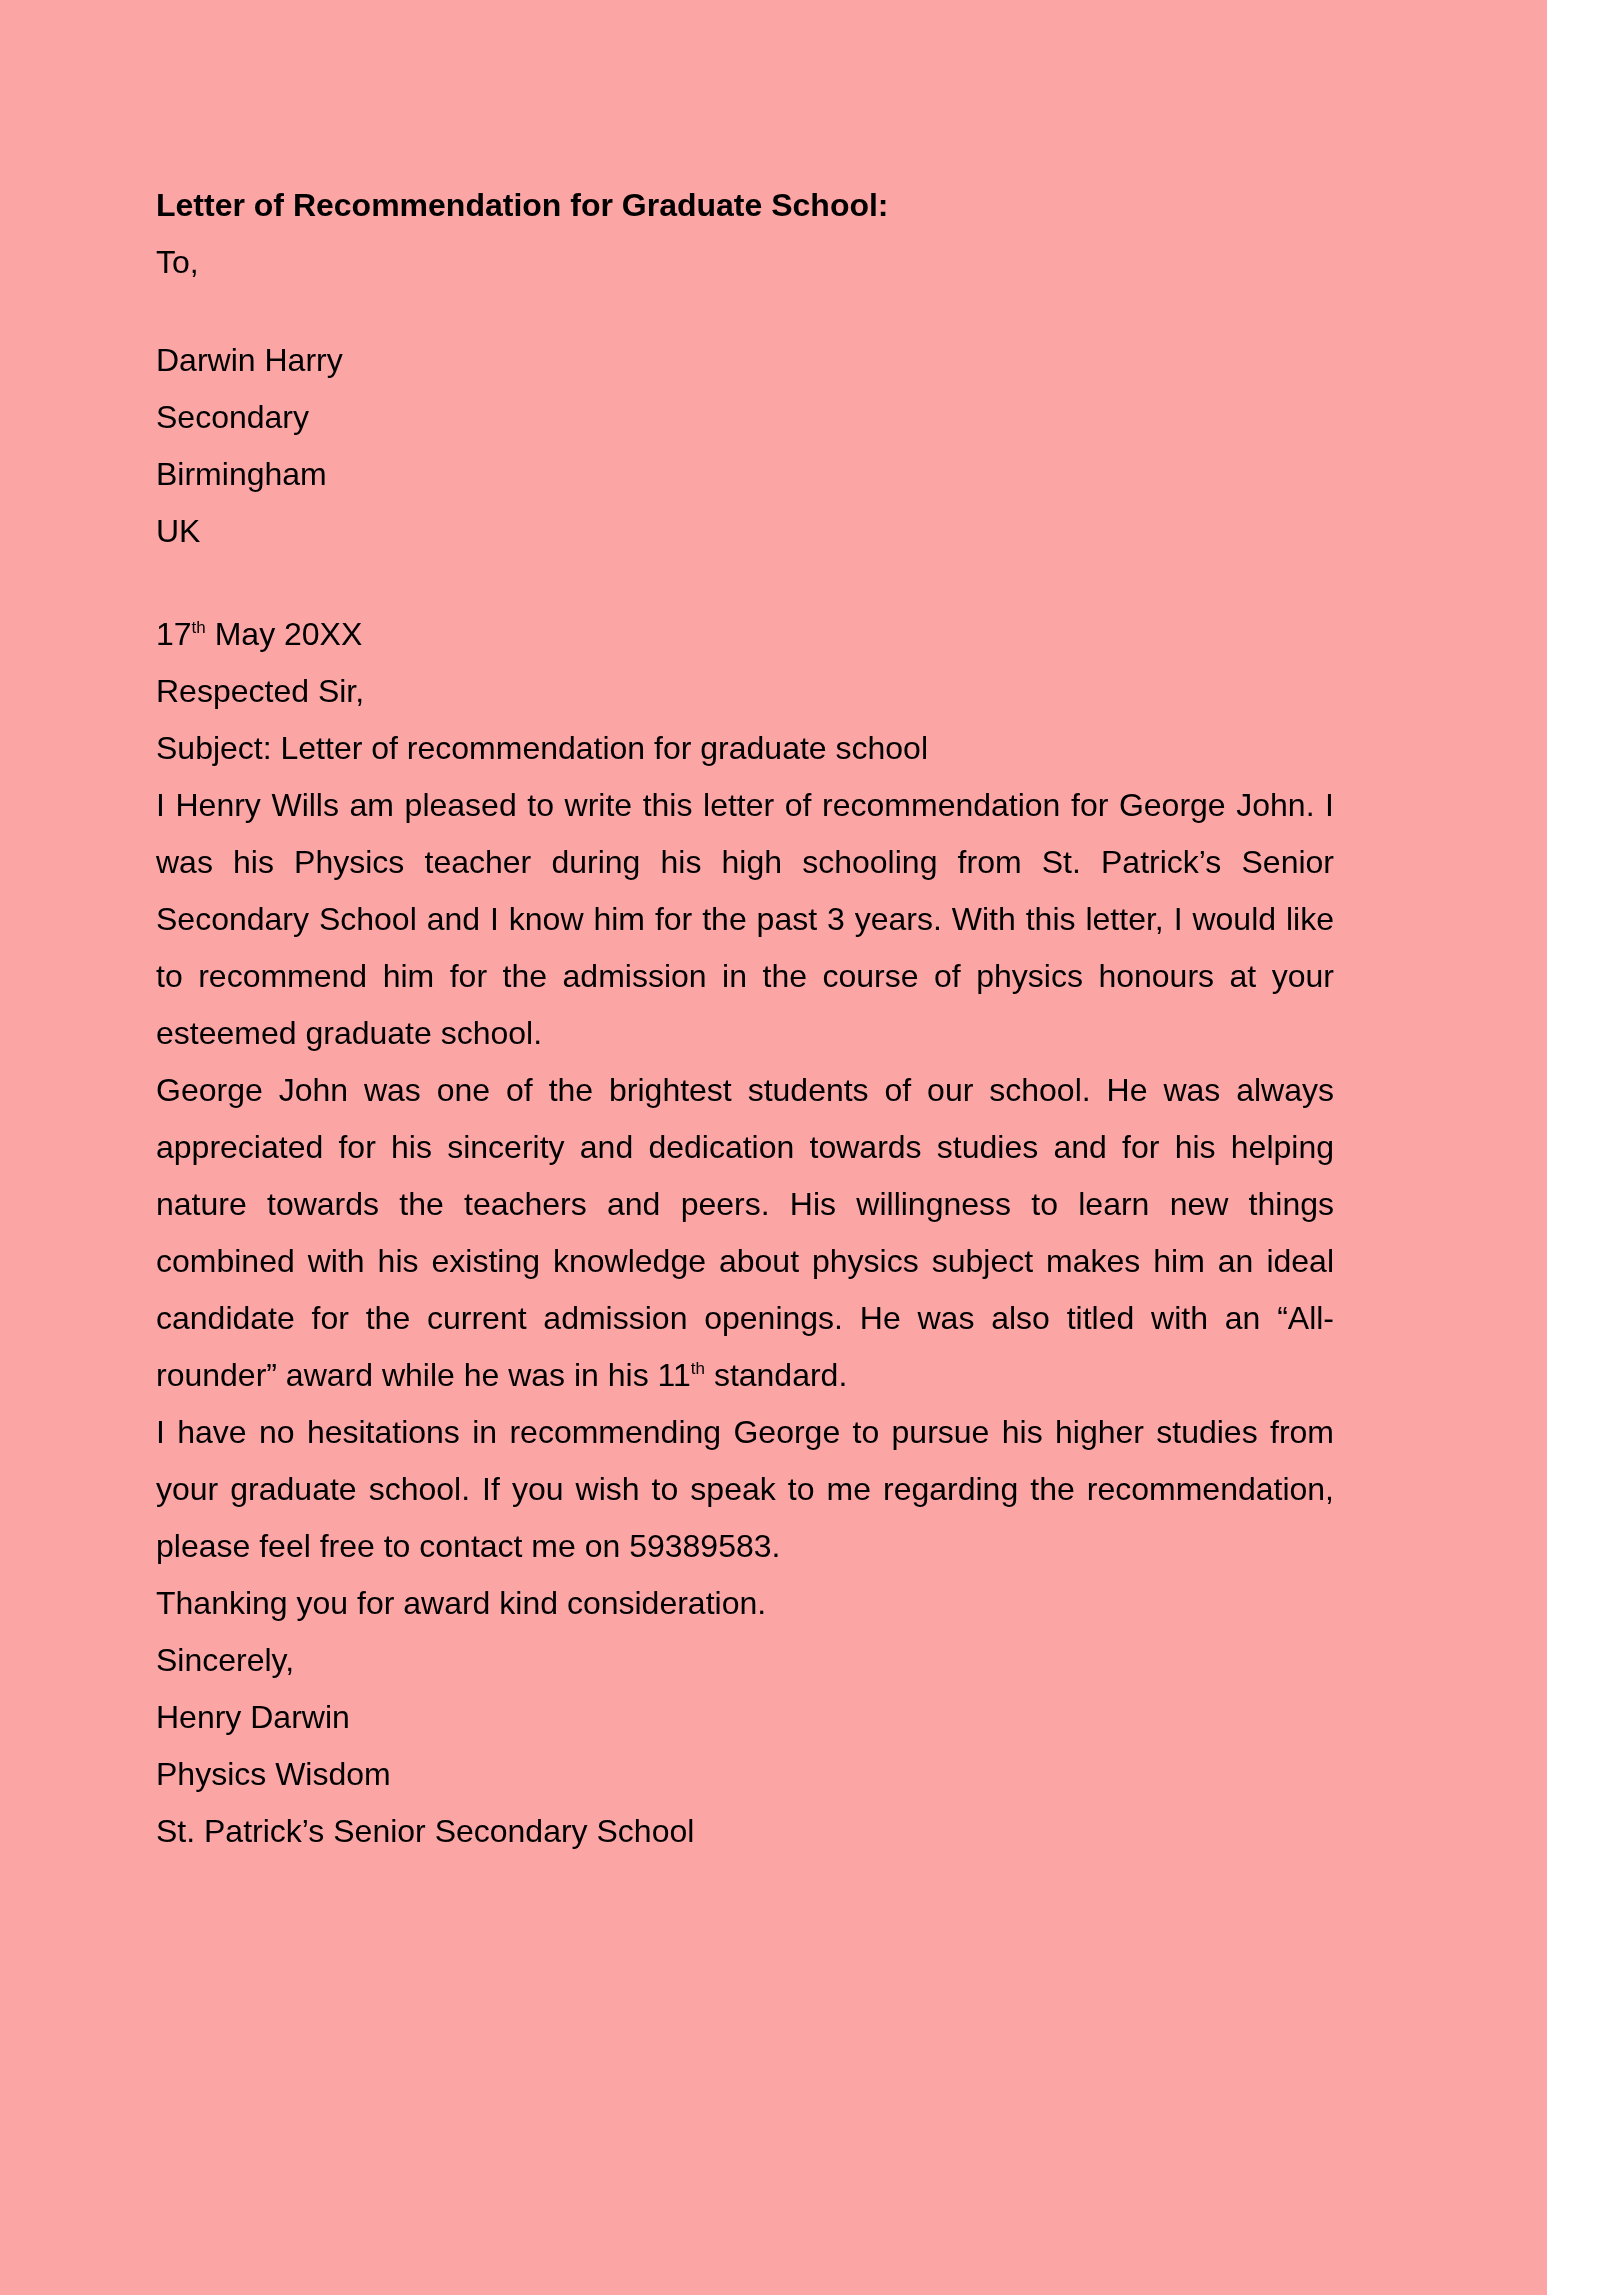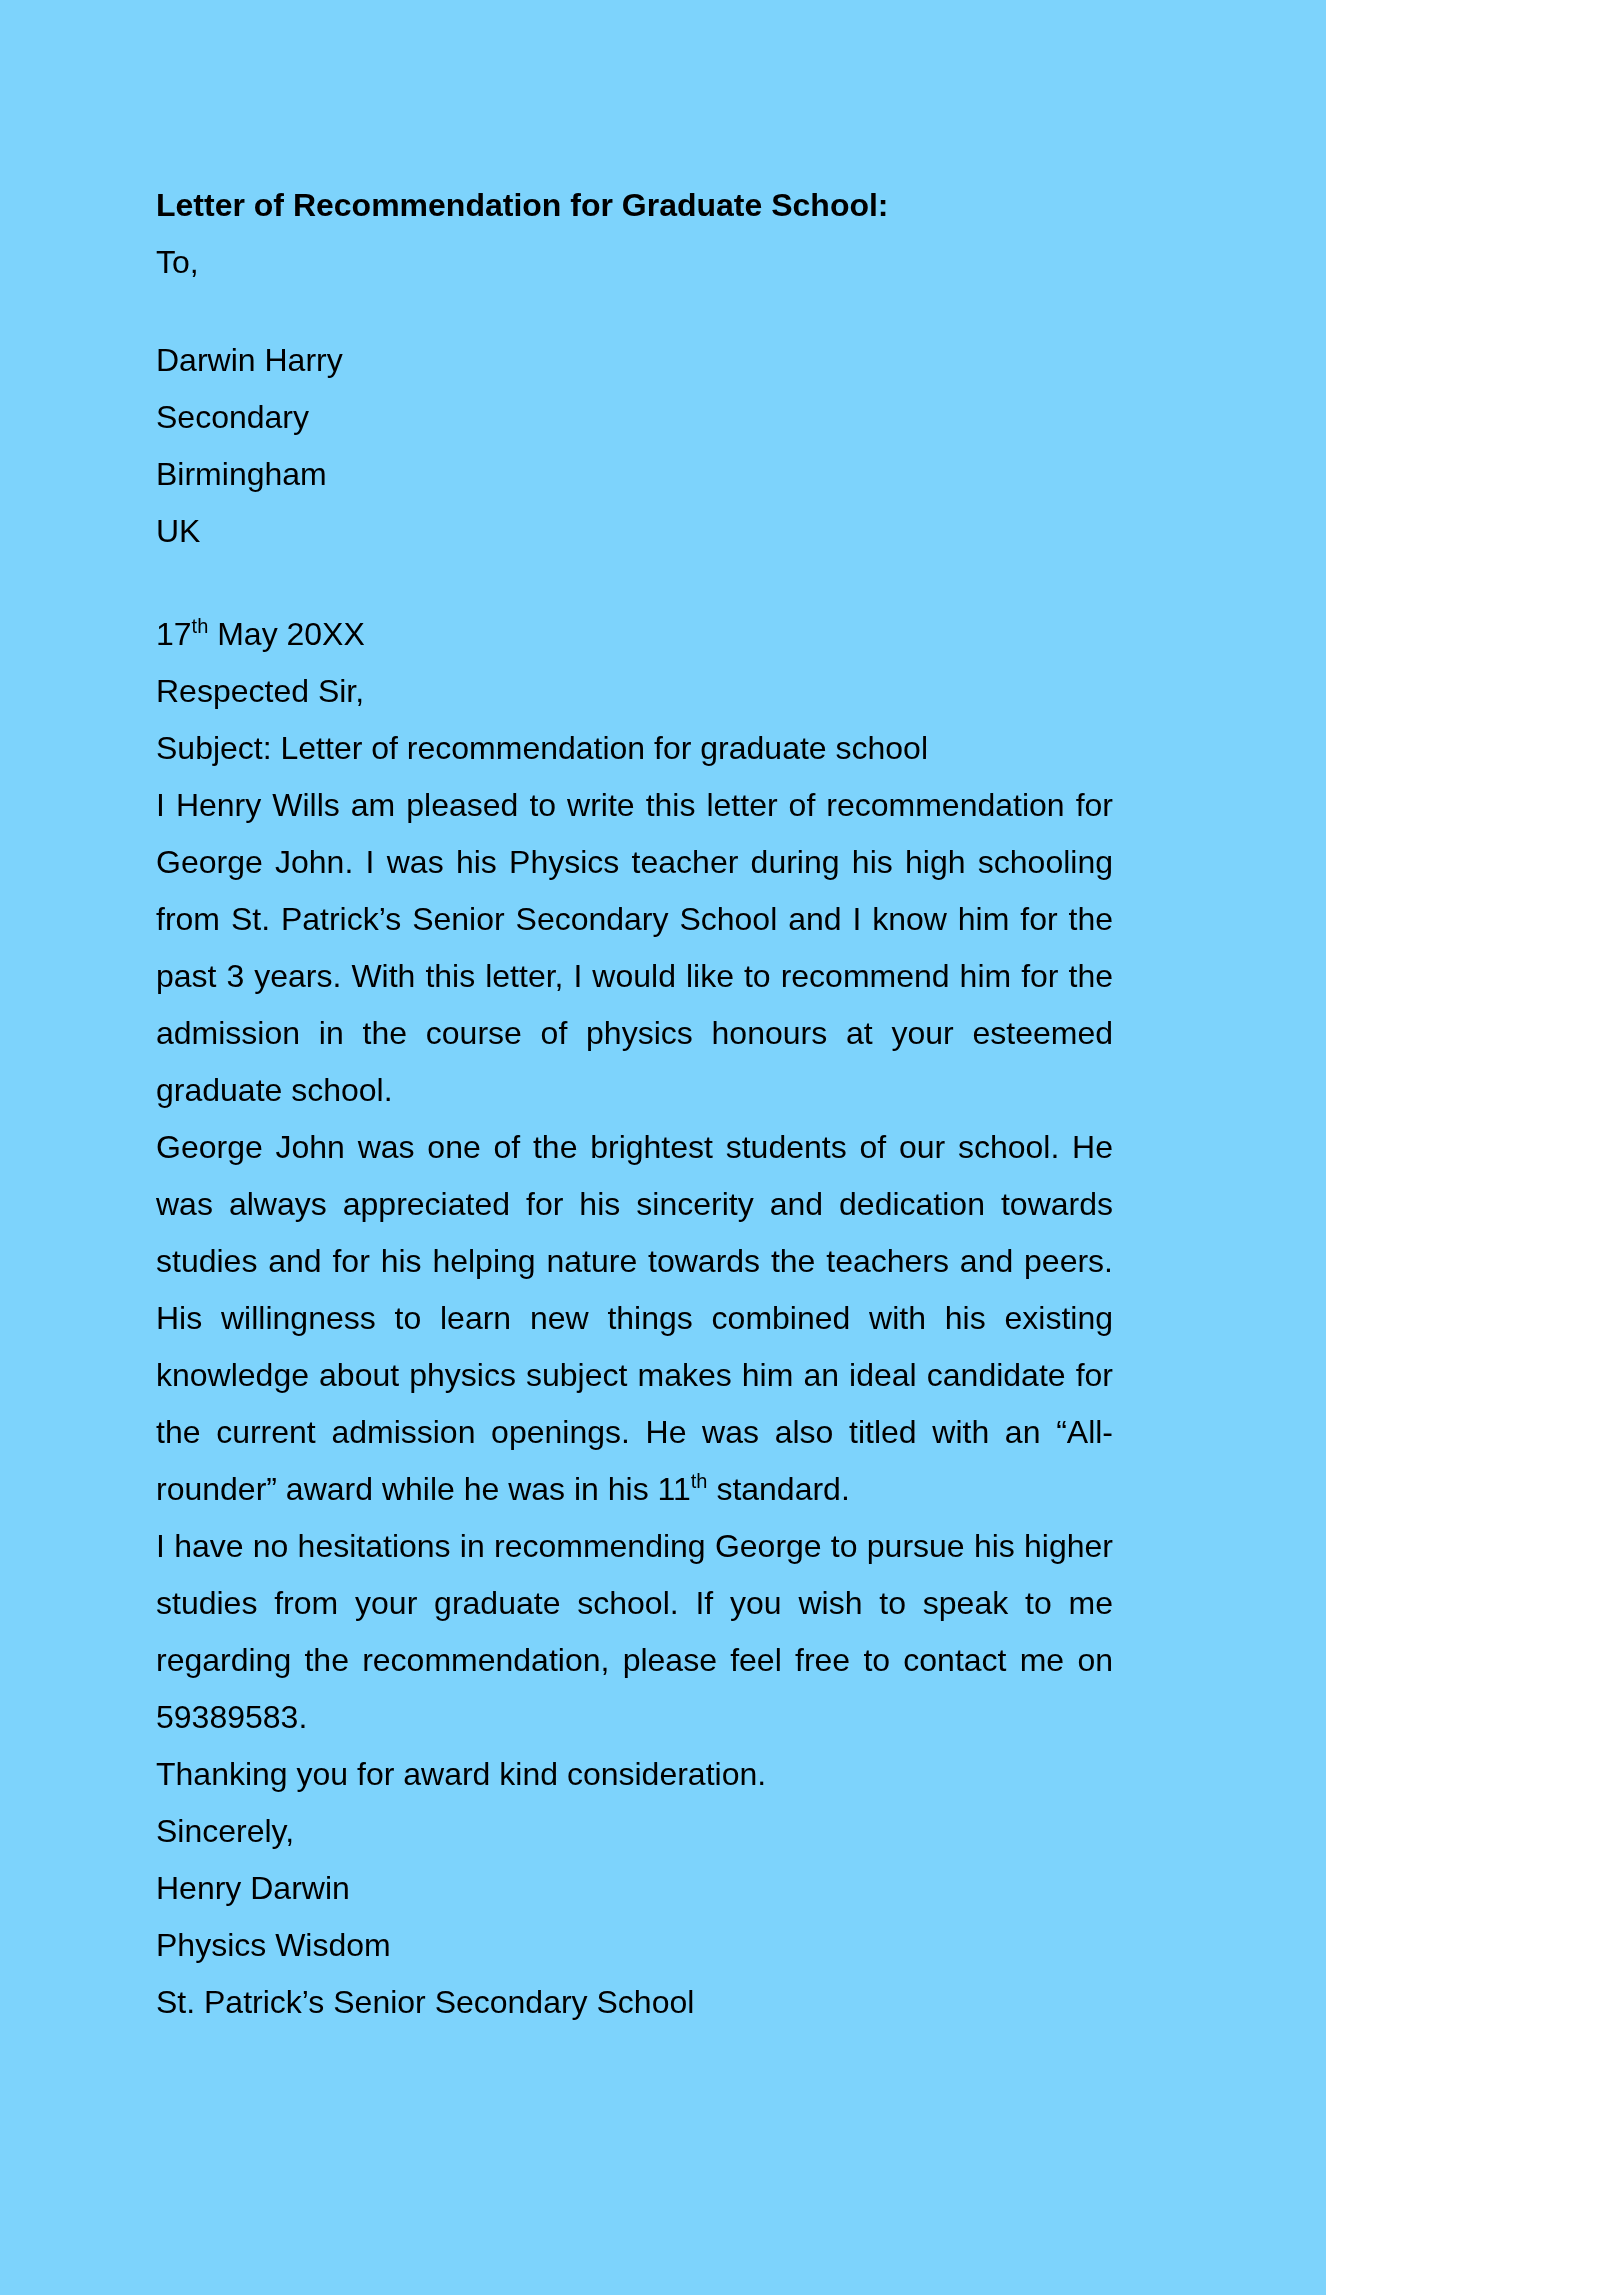--- a/index.html
+++ b/index.html
@@ -2,23 +2,23 @@
 <html style="font-size:14.7px"><head>
 <meta charset="utf-8">
 <style>
   html, body {
     margin: 0;
     padding: 0;
     background: #ffffff;
   }
   .page {
     position: relative;
-    width: 1326px;
+    width: 1547px;
     height: 2296px;
-    background: #7dd3fc;
+    background: #fca5a5;
     color: #000000;
     font-family: "Liberation Sans", "DejaVu Sans", sans-serif;
     font-size: 32px;
     line-height: 57px;
     box-sizing: border-box;
     padding: 177px 213px 0 156px;
     overflow: hidden;
   }
   .page p, .page h1, .page div.line {
     margin: 0;
@@ -34,21 +34,21 @@
   .mt-date      { margin-top: 46px; }
   .mt-para1     { margin-top: 18.4px; }
   .mt-para2     { margin-top: 46px; }
   .mt-thanks    { margin-top: 37px; }
   .mt-sincerely { margin-top: 25px; }
   .mt-sig       { margin-top: 22px; }
   .body-para {
     text-align: justify;
   }
   sup {
-    font-size: 20px;
+    font-size: 17px;
     line-height: 0;
     vertical-align: super;
   }
 </style>
 </head>
 <body>
 
 <div class="page">
 
   <h1 class="doc-title">Letter of Recommendation for Graduate School:</h1>

